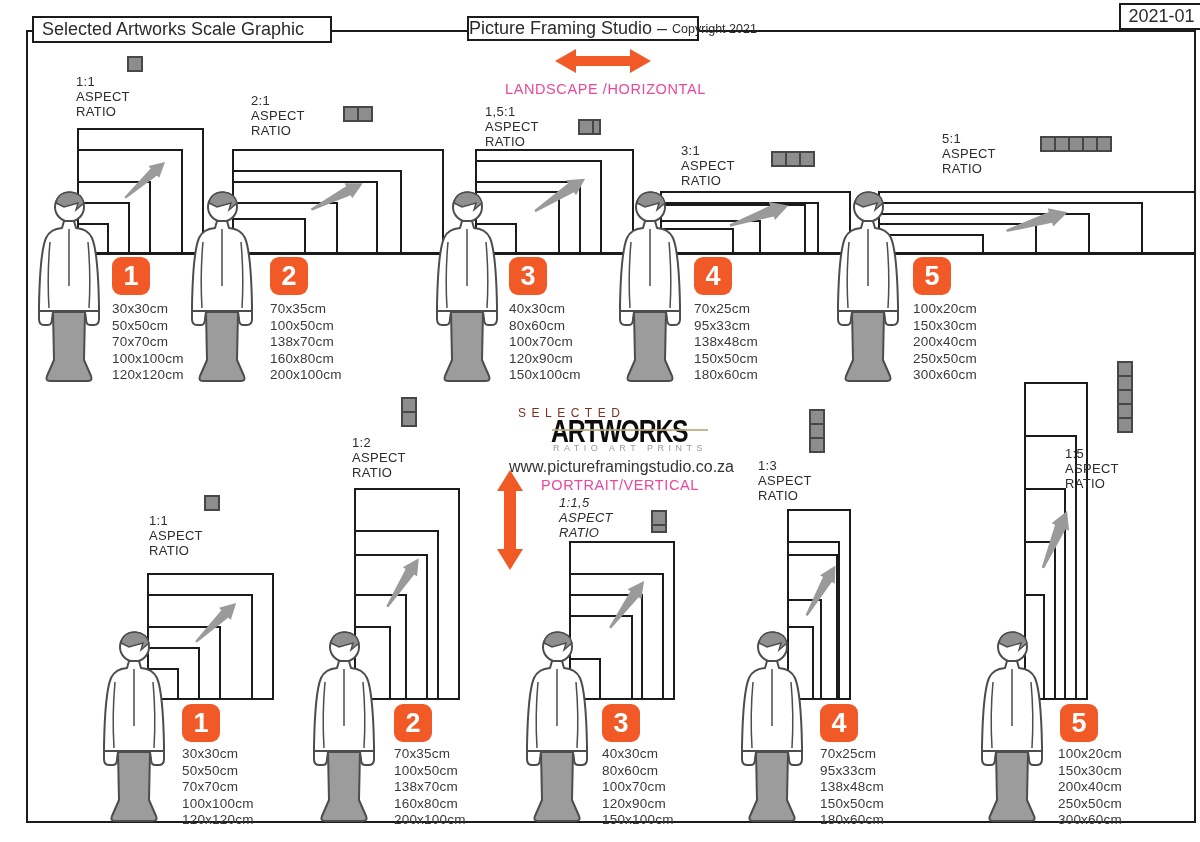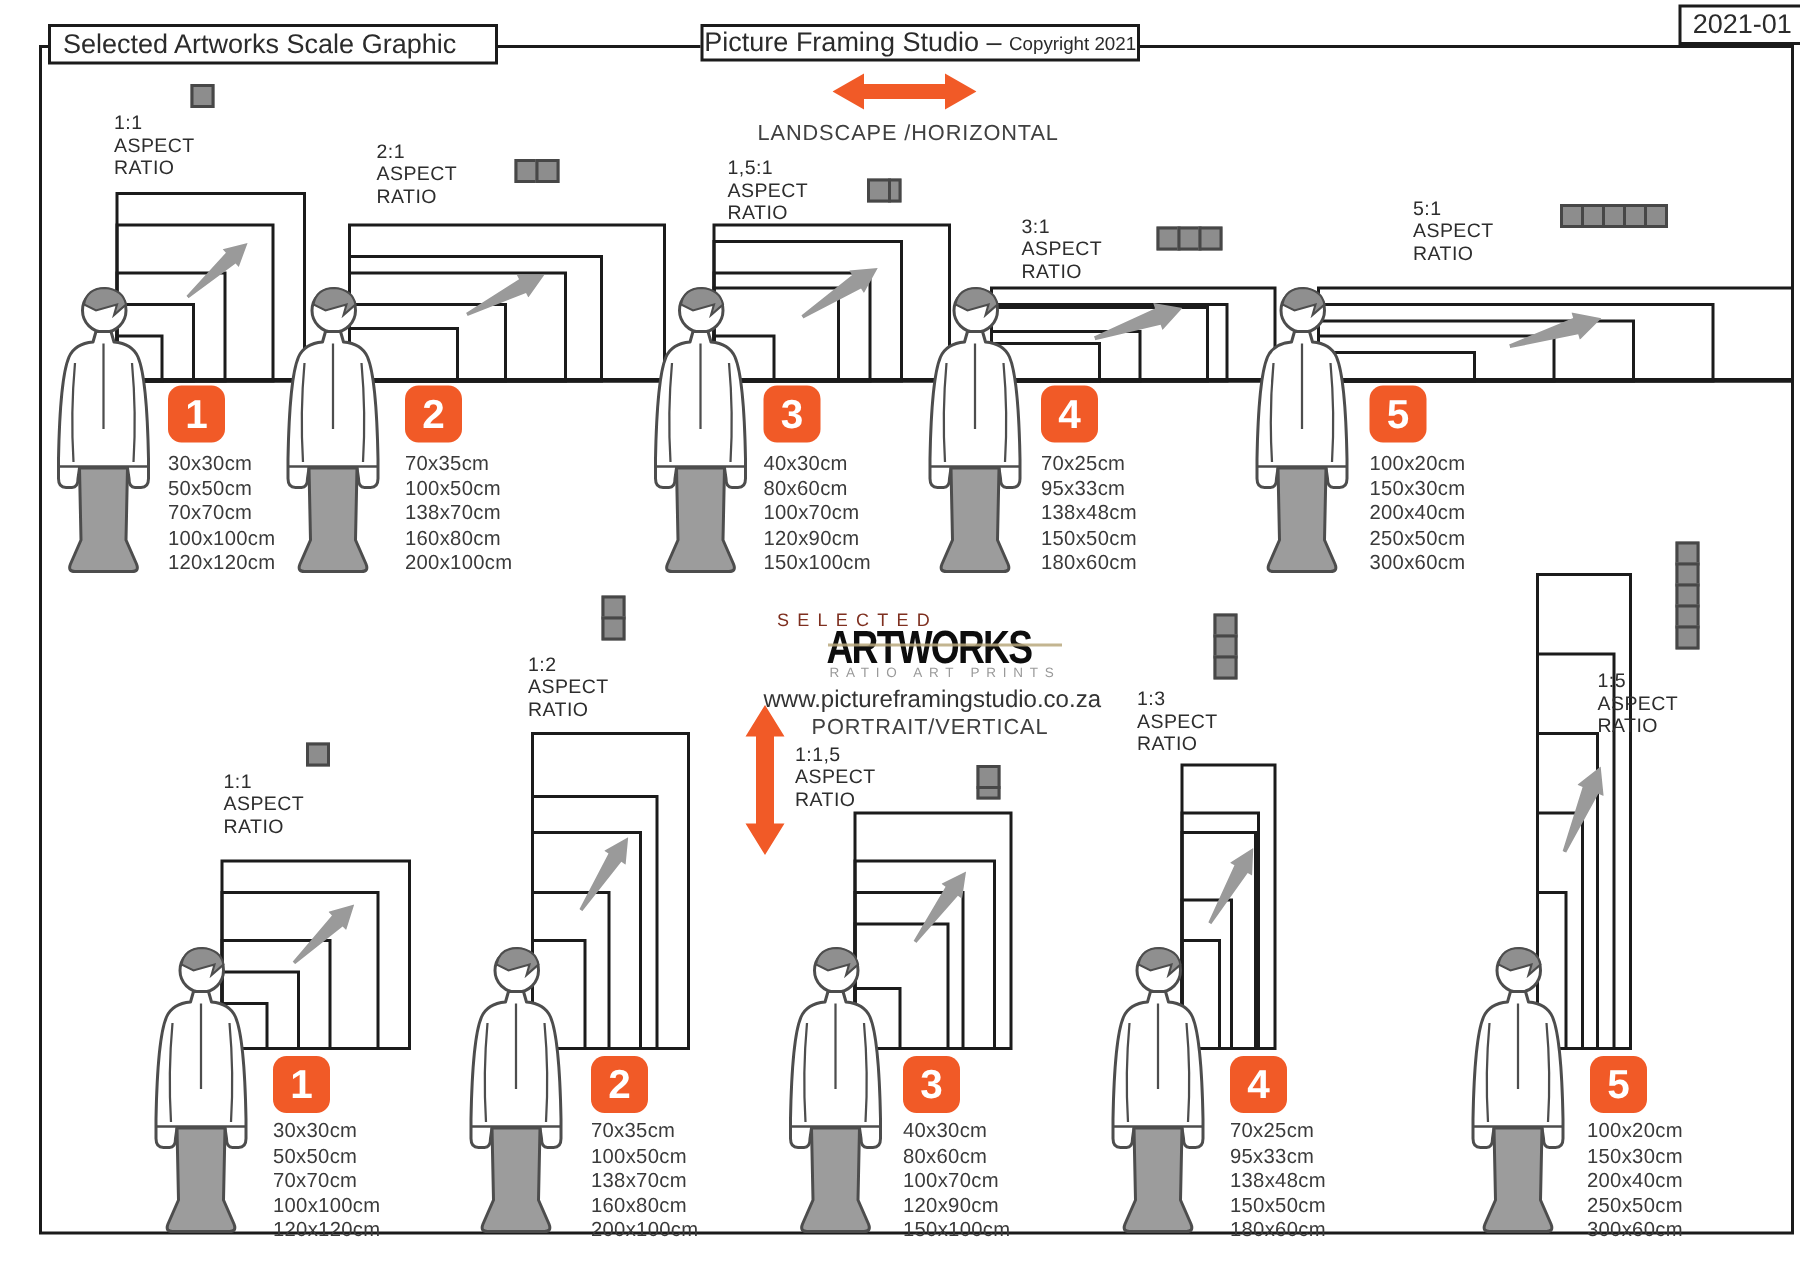--- a/index.html
+++ b/index.html
@@ -21,21 +21,21 @@
   .aspect-label .ratio-line{font-size:13px;line-height:14px;}
   .badge{position:absolute;width:38px;height:38px;background:var(--accent);border-radius:9px;
          color:#fff;font-size:27px;font-weight:bold;display:flex;align-items:center;justify-content:center;z-index:7;}
   .sizes{position:absolute;font-size:13.5px;line-height:16.5px;letter-spacing:.2px;color:#3a3a3a;z-index:7;}
   .icon-row{position:absolute;display:flex;flex-direction:row;z-index:6;}
   .icon-col{position:absolute;display:flex;flex-direction:column;z-index:6;}
   .sq{width:16px;height:16px;background:var(--square-gray);border:2px solid #474747;box-sizing:border-box;}
   .icon-row .sq + .sq{margin-left:-2px;}
   .icon-col .sq + .sq{margin-top:-2px;}
   .sq.hw{width:9px;} .sq.hh{height:9px;}
-  .section-word{position:absolute;font-size:14.5px;letter-spacing:.6px;color:#404040;z-index:8;white-space:nowrap;}
+  .section-word{position:absolute;font-size:14.5px;letter-spacing:.6px;color:#ec4899;z-index:8;white-space:nowrap;}
   .logo-selected{position:absolute;left:506px;top:406px;font-size:12px;font-weight:normal;
                  letter-spacing:5.5px;color:var(--logo-red);z-index:8;}
   .logo-artworks{position:absolute;left:539px;top:414px;font-size:31px;font-weight:bold;
                  letter-spacing:-1.5px;color:#0d0d0d;transform:scaleX(.8);transform-origin:left center;z-index:8;white-space:nowrap;}
   .logo-streak{position:absolute;left:540px;top:429px;width:156px;height:2px;background:#b8a87c;opacity:.85;z-index:9;}
   .logo-tagline{position:absolute;left:540px;top:443px;width:156px;text-align:center;font-size:9px;
                 letter-spacing:4.5px;color:#9a9a9a;z-index:8;white-space:nowrap;}
   .logo-url{position:absolute;left:497px;top:458px;width:222px;text-align:center;font-size:16px;color:#333;z-index:8;white-space:nowrap;}
 </style>
 </head>
@@ -59,21 +59,21 @@
         <polygon points="0,13 72,6 72,0 100,15 72,30 72,24 0,17" fill="var(--arrow-gray)"></polygon>
       </g>
     </defs>
   </svg>
 
   <div class="page-border"></div>
 
   <div class="titlebox" style="left:20px;top:16px;width:300px;height:27px;padding-left:8px;">
     <span class="t-big">Selected Artworks Scale Graphic</span>
   </div>
-  <div class="titlebox" style="left:455px;top:16px;width:293px;height:25px;justify-content:center;">
+  <div class="titlebox" style="left:455px;top:16px;width:232px;height:25px;justify-content:space-between;">
     <span class="t-big">Picture Framing Studio –</span>
     <span class="t-small">Copyright 2021</span>
   </div>
   <div class="titlebox" style="left:1107px;top:3px;width:85px;height:27px;justify-content:center;">
     <span class="t-big">2021-01</span>
   </div>
 
   <svg class="abs" style="left:543px;top:47px;z-index:8;" width="96" height="28" viewBox="0 0 96 28">
     <polygon points="0,14 21,2 21,9 75,9 75,2 96,14 75,26 75,19 21,19 21,26" fill="var(--accent)"></polygon>
   </svg>
@@ -280,21 +280,21 @@
   <div class="aspect-label" style="left:137px;top:514px;">
     <div class="ratio-line">1:1</div>
     <div>ASPECT</div>
       <div>RATIO</div>
   </div>
   <div class="aspect-label" style="left:340px;top:436px;">
     <div class="ratio-line">1:2</div>
     <div>ASPECT</div>
       <div>RATIO</div>
   </div>
-  <div class="aspect-label" style="left:518px;top:496px;">
+  <div class="aspect-label" style="left:547px;top:496px;font-style:italic;">
     <div class="ratio-line">1:1,5</div>
     <div>ASPECT</div>
       <div>RATIO</div>
   </div>
   <div class="aspect-label" style="left:746px;top:459px;">
     <div class="ratio-line">1:3</div>
     <div>ASPECT</div>
       <div>RATIO</div>
   </div>
   <div class="aspect-label" style="left:1053px;top:447px;">

